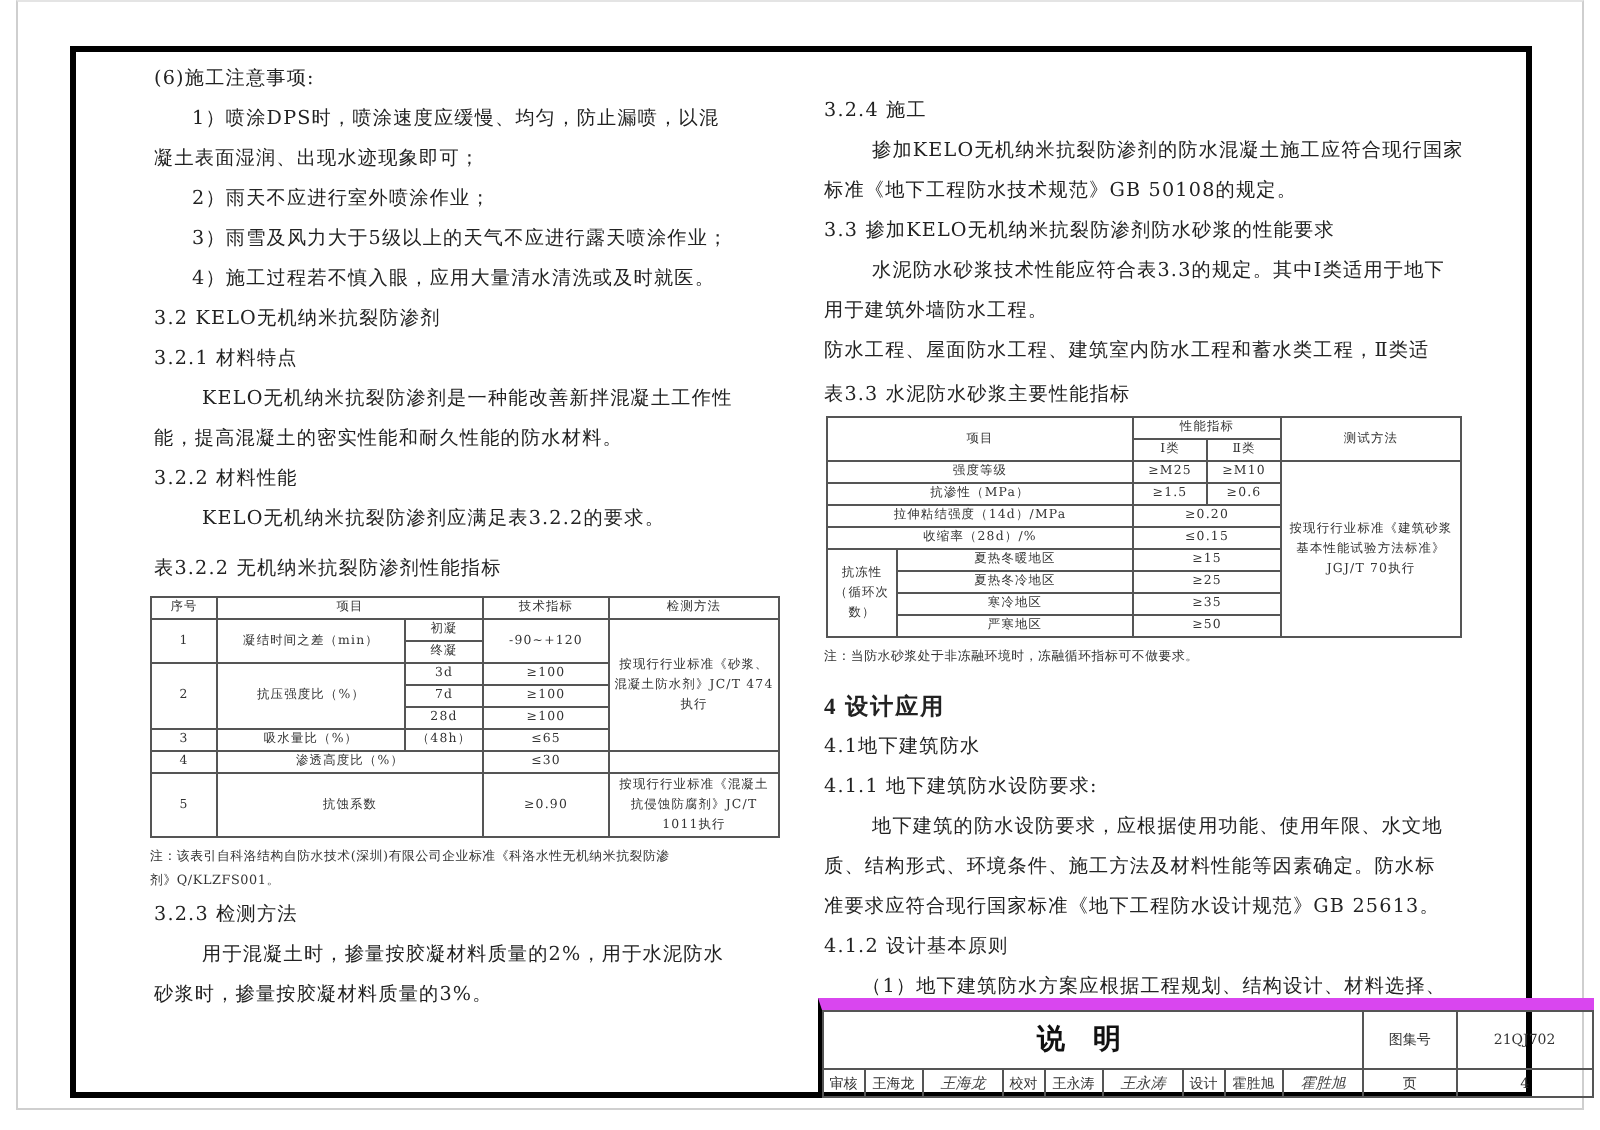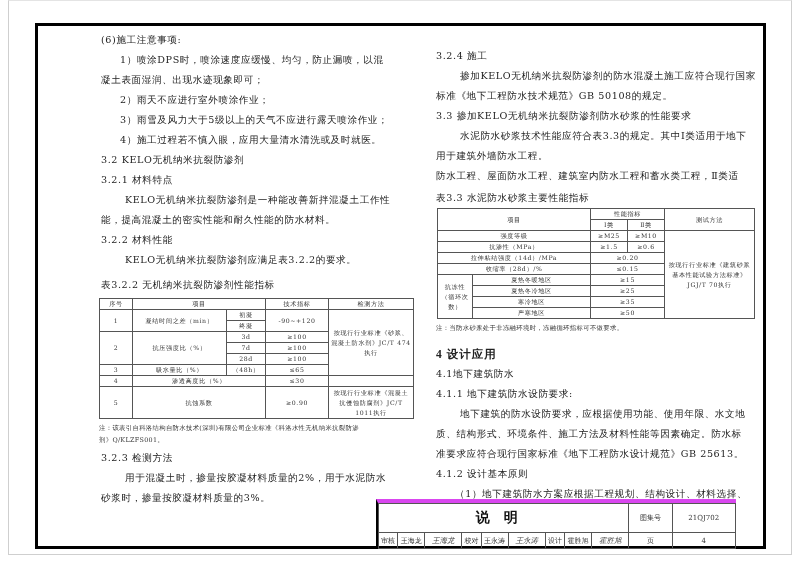--- a/index.html
+++ b/index.html
@@ -2,33 +2,33 @@
 <html><head>
 <meta charset="utf-8">
 <style>
   html, body { margin:0; padding:0; background:#ffffff; }
   body { width:800px; height:565px; position:relative; overflow:hidden;
          font-family:"DejaVu Serif","Liberation Serif",serif; color:#222; }
   .sheet { position:absolute; left:8px; top:0; width:784px; height:555px;
            border:1px solid #cfcfcf; border-top:1px solid #e4e4e4; background:#fff; box-sizing:border-box; }
   .frame { position:absolute; left:35px; top:23px; width:731px; height:526px;
            border:3px solid #000; box-sizing:border-box; }
-  .col { position:absolute; font-size:9.6px; line-height:20px; letter-spacing:0.6px;margin-left:24px; }
+  .col { position:absolute; font-size:9.6px; line-height:20px; letter-spacing:0.6px; }
   .col.left { left:77px; top:30px; width:318px; }
   .col.right { left:412px; top:46px; width:340px; }
   .p { margin:0; white-space:nowrap; }
   .indent { padding-left:19px; }
   .indent2 { padding-left:24px; }
   .h4 { font-family:Liberation Serif, serif; font-size:11.5px; font-weight:bold; letter-spacing:1px; }
   .cap { text-align:left; font-size:9.6px; }
   table.t { border-collapse:collapse; font-size:6.2px; line-height:10px; color:#333; }
   table.t td { border:1px solid #555; text-align:center; padding:0 2px; }
   .note { font-size:6.4px; line-height:12px; color:#333; letter-spacing:0.3px; }
-  .tb { position:absolute; left:376px; top:499px; width:360px; height:50px;
-        border-left:2px solid #000; border-top:4px solid #d946ef; box-sizing:border-box; }
+  .tb { position:absolute; left:409px; top:499px; width:388px; height:50px;
+        border-left:2px solid #000; border-top:6px solid #d946ef; box-sizing:border-box; }
   .tb table { border-collapse:collapse; width:100%; height:100%; font-size:7px; color:#333; }
   .tb td { border:1px solid #555; text-align:center; padding:0; }
   .tb .title { font-family:"DejaVu Sans","Liberation Sans",sans-serif; font-size:14px; font-weight:bold; letter-spacing:14px; color:#111; }
   .sig { font-family:"DejaVu Serif",serif; font-style:italic; font-size:7.5px; color:#444; }
 </style>
 </head>
 <body>
 
 <div class="sheet"></div>
 <div class="frame"></div>

